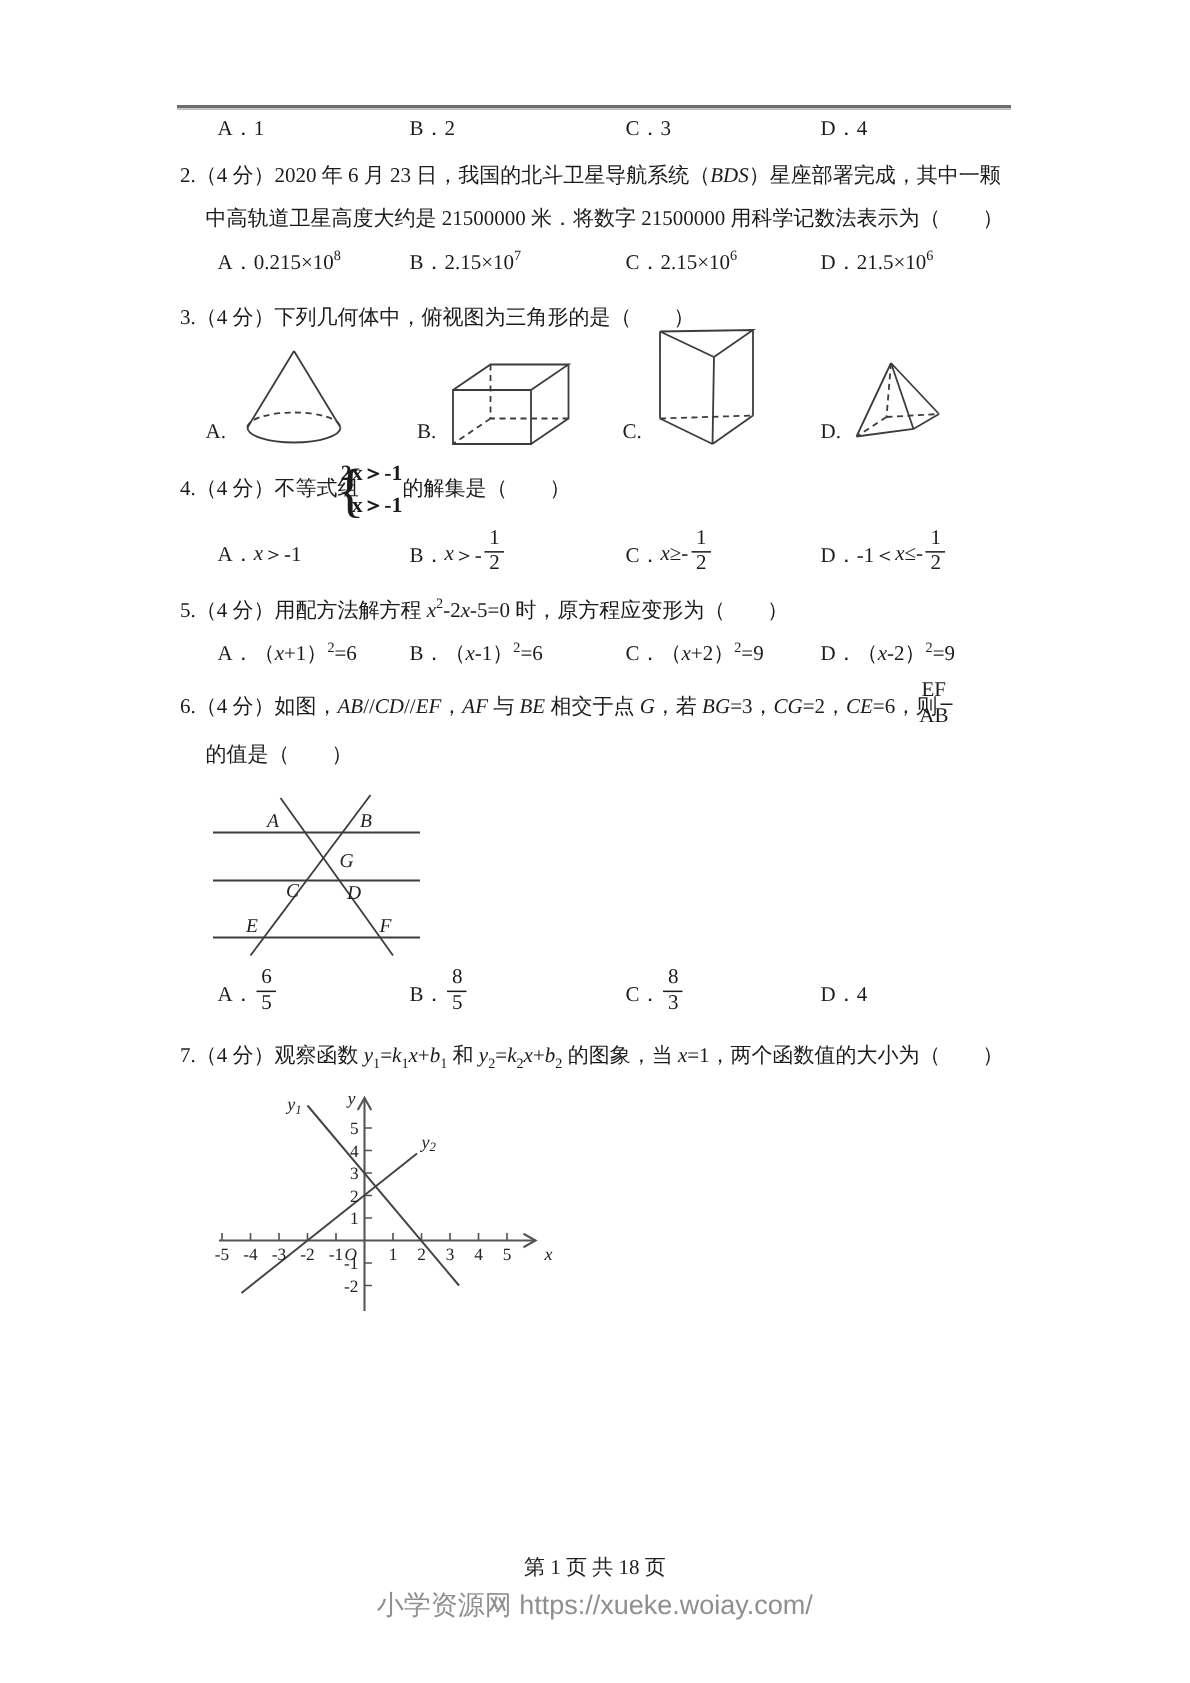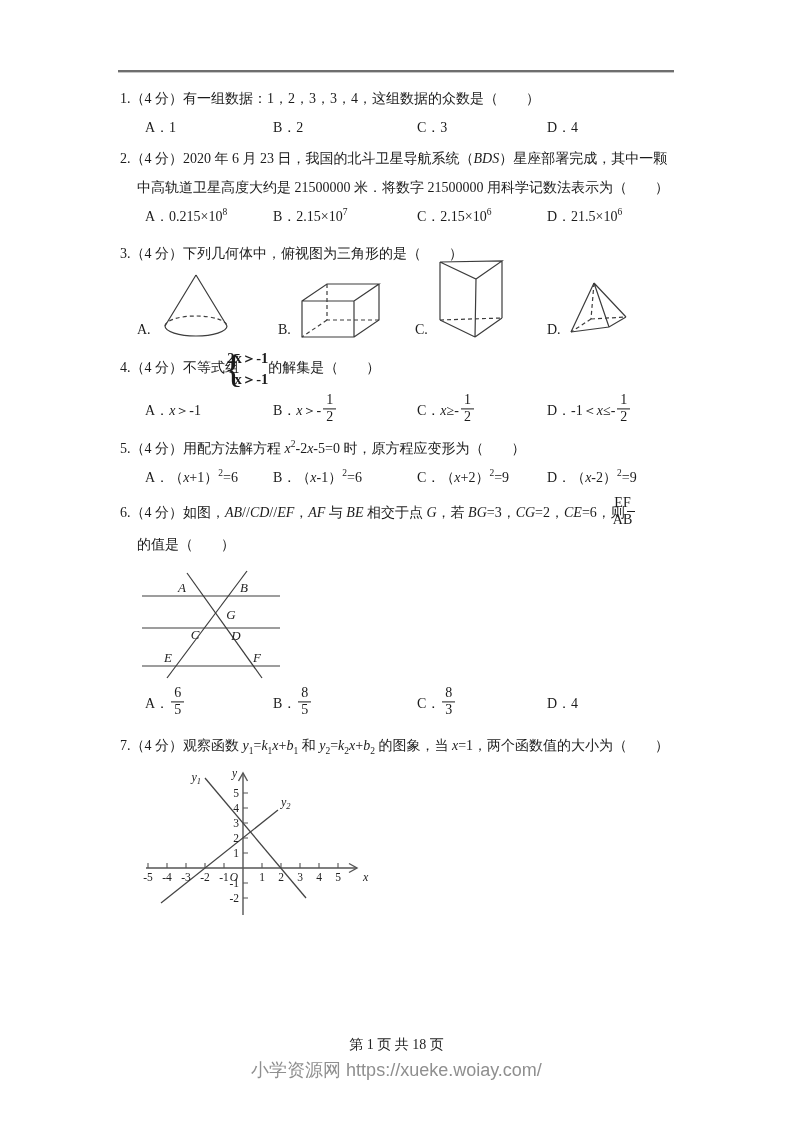--- a/index.html
+++ b/index.html
@@ -43,21 +43,20 @@
   svg text{font-family:"Liberation Serif","DejaVu Serif",serif;}
 </style>
 </head>
 <body>
 
 <div class="toprule"></div>
 
 <div class="content">
 
 
-  <p class="stem mt12"><span>1.（4 分）有一组数据：1，2，3，3，4，这组数据的众数是（　　）</span></p>
   <div class="optrow">
     <span class="opt c1"><span>A．1</span></span>
     <span class="opt c2"><span>B．2</span></span>
     <span class="opt c3"><span>C．3</span></span>
     <span class="opt c4"><span>D．4</span></span>
   </div>
 
   <p class="stem mt2"><span>2.（4 分）2020 年 6 月 23 日，我国的北斗卫星导航系统（</span><i>BDS</i><span>）星座部署完成，其中一颗</span></p>
   <p class="stem cont"><span>中高轨道卫星高度大约是 21500000 米．将数字 21500000 用科学记数法表示为（　　）</span></p>
   <div class="optrow">

